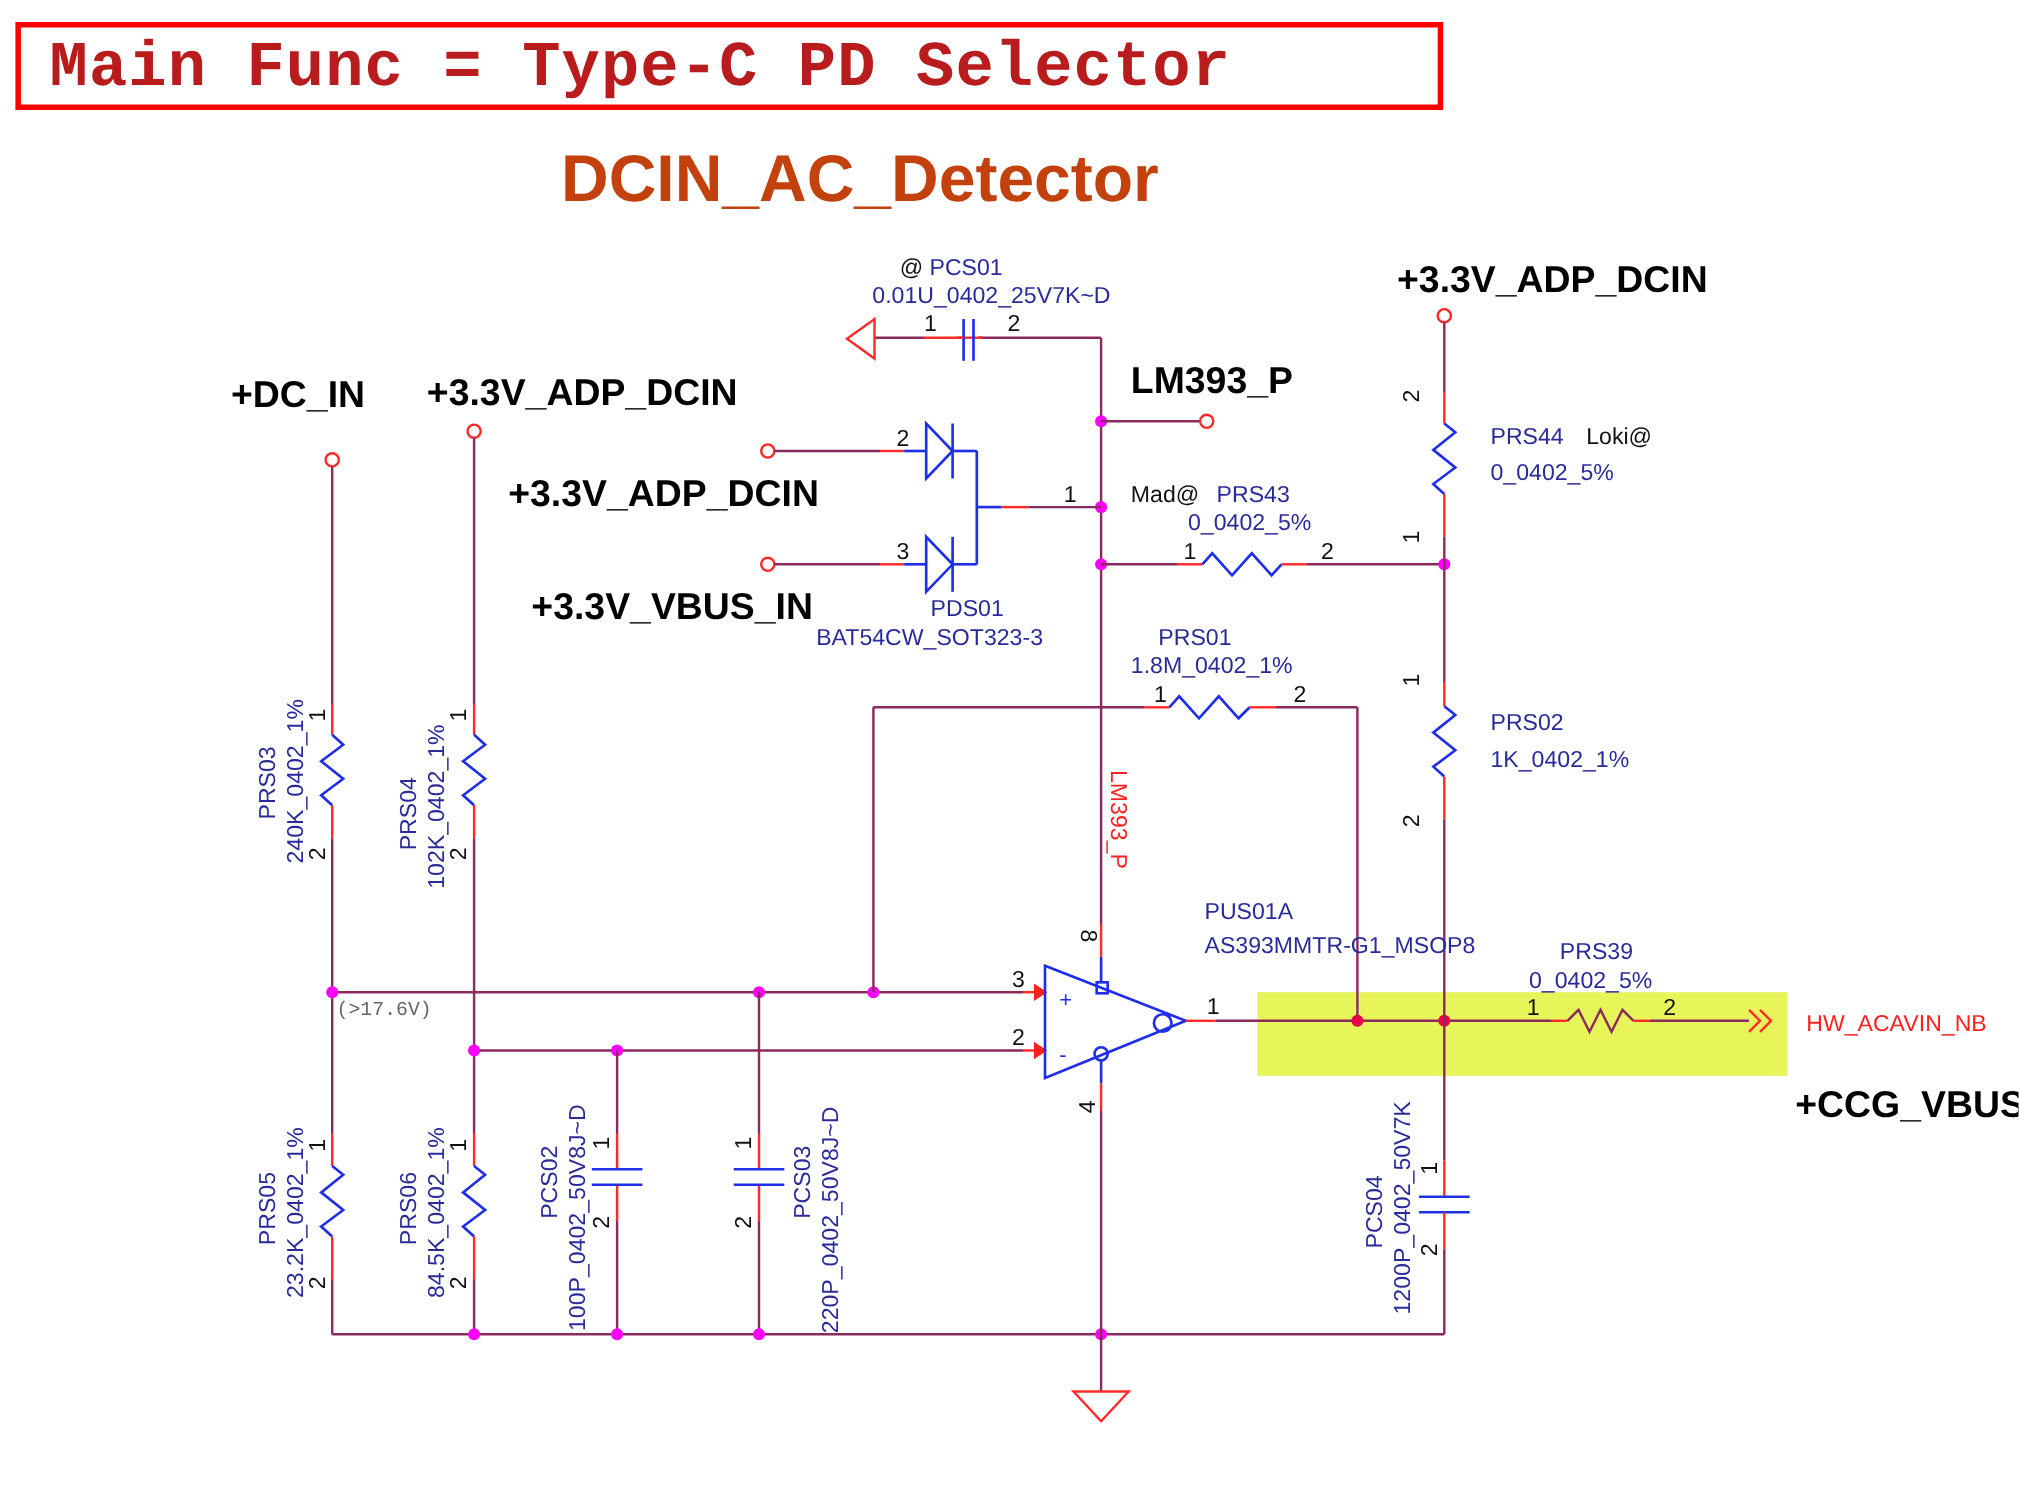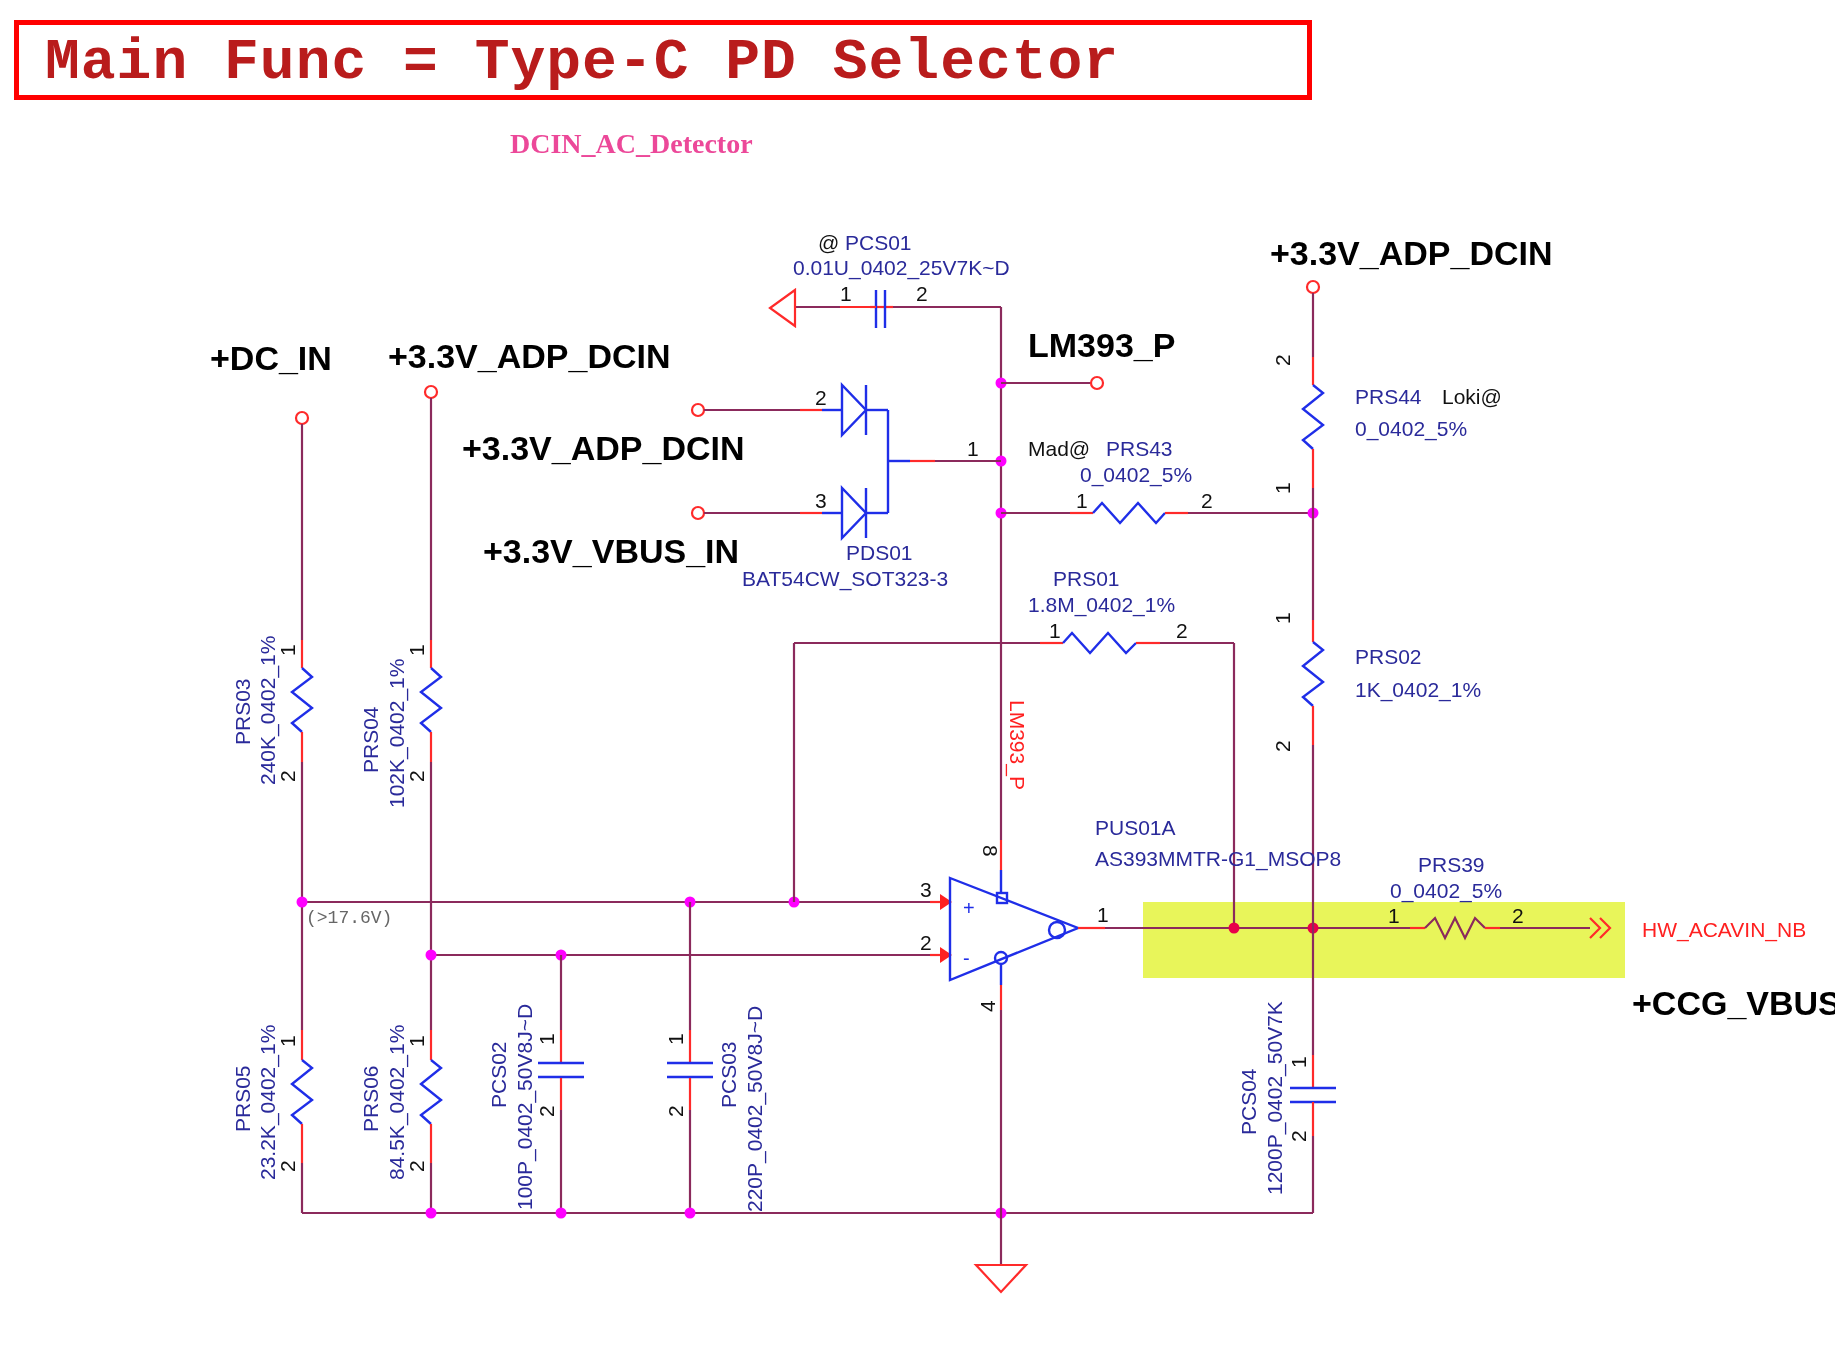--- a/index.html
+++ b/index.html
@@ -6,22 +6,22 @@
   body { width: 1835px; height: 1350px; position: relative; overflow: hidden; }
   #title-box {
     position: absolute; left: 14px; top: 20px; width: 1298px; height: 80px;
     border: 5px solid #ff0000; box-sizing: border-box;
     display: flex; align-items: flex-end; padding-left: 26px;
     font-family: "Liberation Mono", "DejaVu Sans Mono", monospace;
     font-weight: bold; font-size: 58px; color: #b91c1c; letter-spacing: 1px;
   }
   #subtitle {
     position: absolute; left: 510px; top: 128px;
-    font-family: Liberation Serif, serif;
-    font-weight: bold; font-size: 28px; color: #ec4899;
+    font-family: Liberation Sans, sans-serif;
+    font-weight: bold; font-size: 60px; color: #c2410c;
   }
   svg#schematic { position: absolute; left: 0; top: 0; }
   .wire { stroke: #8b2a5c; stroke-width: 2.2; fill: none; }
   .pin { stroke: #ff2a2a; stroke-width: 2.2; fill: none; }
   .part { stroke: #1f2ee8; stroke-width: 2.4; fill: none; }
   .port { stroke: #ff2a2a; stroke-width: 2.2; fill: #fff; }
   .dot { fill: #ff00ff; }
   .dot2 { fill: #e8004a; }
   .netlabel { font-family: "Liberation Sans", "DejaVu Sans", sans-serif; font-weight: bold; font-size: 34px; fill: #000; }
   .ref { font-family: "Liberation Sans", "DejaVu Sans", sans-serif; font-size: 21px; fill: #2a2a9a; }

